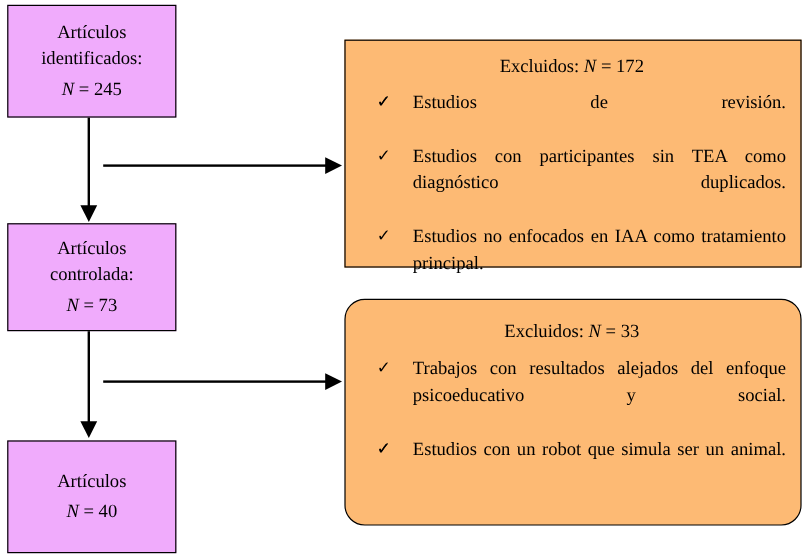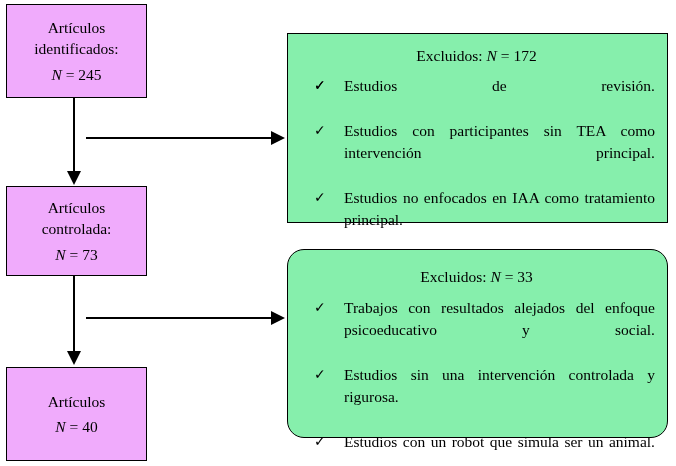--- a/index.html
+++ b/index.html
@@ -43,21 +43,21 @@
 
   #stage-identified { left: 6px;  top: 4px;   width: 141px; height: 94px; }
   #stage-reviewed   { left: 6px;  top: 186px; width: 141px; height: 90px; }
   #stage-included   { left: 6px;  top: 367px; width: 141px; height: 94px; }
 
   
   .exclusion-box {
     position: absolute;
     box-sizing: border-box;
     border: 1.6px solid #000;
-    background: #86efac;
+    background: #fdba74;
     padding: 8px 12px 8px 10px;
   }
   #exclusion-box-1 { left: 287px; top: 33px;  width: 381px; height: 190px; }
   #exclusion-box-2 { left: 287px; top: 249px; width: 381px; height: 189px; border-radius: 17px; }
 
   .exclusion-title {
     text-align: center;
     font-size: 15.5px;
     line-height: 1.3;
     margin: 4px 0 9px 0;
@@ -172,39 +172,38 @@
     <ul class="exclusion-list">
       <li class="exclusion-item">
         <span class="check-icon">✓</span>
       </li>
       <li class="exclusion-item">
         <span class="check-icon">✓</span>
         <span class="item-text">Estudios de revisión.</span>
       </li>
       <li class="exclusion-item">
         <span class="check-icon">✓</span>
-        <span class="item-text">Estudios con participantes sin TEA como intervención principal.</span>
+        <span class="item-text">Estudios con participantes sin TEA como diagnóstico duplicados.</span>
       </li>
       <li class="exclusion-item">
         <span class="check-icon">✓</span>
         <span class="item-text">Estudios no enfocados en IAA como tratamiento principal.</span>
       </li>
     </ul>
   </div>
 
   <div class="exclusion-box" id="exclusion-box-2">
     <div class="exclusion-title"><span>Excluidos: </span><i class="var-n">N</i><span> = </span><span>33</span></div>
     <ul class="exclusion-list">
       <li class="exclusion-item">
         <span class="check-icon">✓</span>
         <span class="item-text">Trabajos con resultados alejados del enfoque psicoeducativo y social.</span>
       </li>
       <li class="exclusion-item">
         <span class="check-icon">✓</span>
-        <span class="item-text">Estudios sin una intervención controlada y rigurosa.</span>
       </li>
       <li class="exclusion-item">
         <span class="check-icon">✓</span>
         <span class="item-text">Estudios con un robot que simula ser un animal.</span>
       </li>
     </ul>
   </div>
 
 </div>
 

